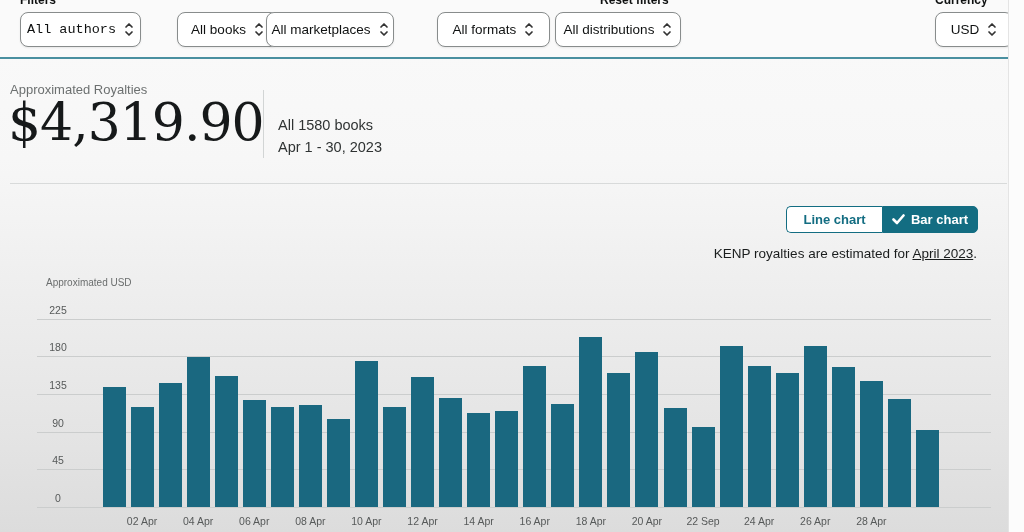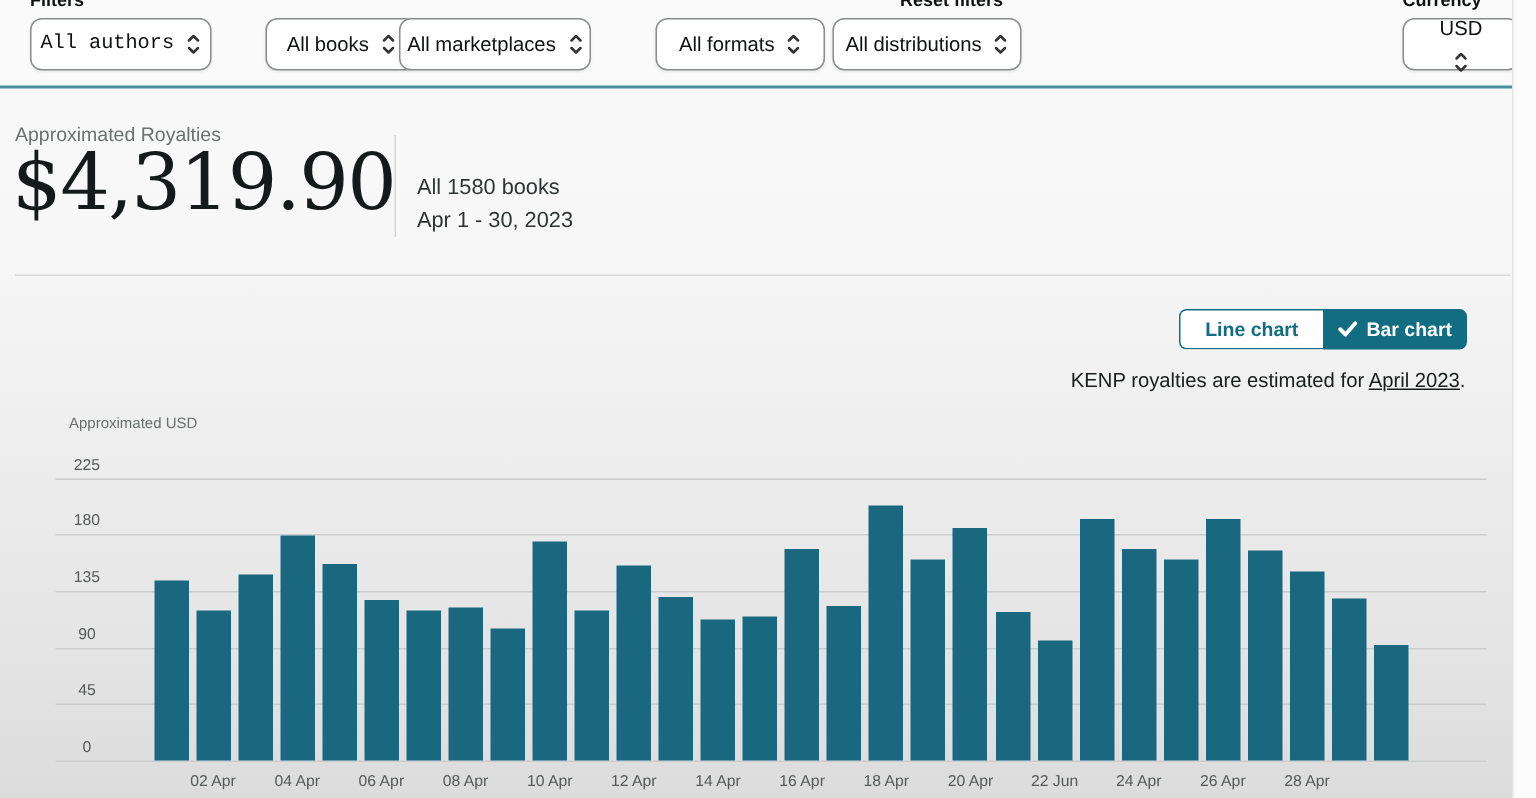--- a/index.html
+++ b/index.html
@@ -94,21 +94,21 @@
           <path d="M2 10 L5 13 L8 10" stroke="#333" stroke-width="1.7" fill="none" stroke-linecap="round" stroke-linejoin="round"></path>
         </svg>
     </div>
     <div class="dropdown" style="left:555px; width:126px;">
       <span>All distributions</span>
       <svg class="unfold" viewBox="0 0 10 15">
           <path d="M2 5 L5 2 L8 5" stroke="#333" stroke-width="1.7" fill="none" stroke-linecap="round" stroke-linejoin="round"></path>
           <path d="M2 10 L5 13 L8 10" stroke="#333" stroke-width="1.7" fill="none" stroke-linecap="round" stroke-linejoin="round"></path>
         </svg>
     </div>
-    <div class="dropdown" style="left:935px; width:78px;flex-direction:column;">
+    <div class="dropdown" style="left:935px; width:78px;">
       <span>USD</span>
       <svg class="unfold" viewBox="0 0 10 15">
           <path d="M2 5 L5 2 L8 5" stroke="#333" stroke-width="1.7" fill="none" stroke-linecap="round" stroke-linejoin="round"></path>
           <path d="M2 10 L5 13 L8 10" stroke="#333" stroke-width="1.7" fill="none" stroke-linecap="round" stroke-linejoin="round"></path>
         </svg>
     </div>
   </div>
   <div id="teal-rule"></div>
 
   <div class="abs" id="summary-label">Approximated Royalties</div>
@@ -170,21 +170,21 @@
       <div class="bar" style="left: 523.25px; top: 365.603px; height: 141.397px; background: rgb(26, 104, 128); pointer-events: auto;"></div>
       <div class="xtick" style="left: 507.75px; top: 515px;">16 Apr</div>
       <div class="bar" style="left: 551.3px; top: 404.09px; height: 102.91px; background: rgb(26, 104, 128); pointer-events: auto;"></div>
       <div class="bar" style="left: 579.35px; top: 337.157px; height: 169.843px; background: rgb(26, 104, 128); pointer-events: auto;"></div>
       <div class="xtick" style="left: 563.85px; top: 515px;">18 Apr</div>
       <div class="bar" style="left: 607.4px; top: 373.133px; height: 133.867px; background: rgb(26, 104, 128); pointer-events: auto;"></div>
       <div class="bar" style="left: 635.45px; top: 352.217px; height: 154.783px; background: rgb(26, 104, 128); pointer-events: auto;"></div>
       <div class="xtick" style="left: 619.95px; top: 515px;">20 Apr</div>
       <div class="bar" style="left: 663.5px; top: 408.273px; height: 98.7267px; background: rgb(26, 104, 128); pointer-events: auto;"></div>
       <div class="bar" style="left: 691.55px; top: 426.68px; height: 80.32px; background: rgb(26, 104, 128); pointer-events: auto;"></div>
-      <div class="xtick" style="left: 676.05px; top: 515px;">22 Jun</div>
+      <div class="xtick" style="left: 676.05px; top: 515px;">22 Sep</div>
       <div class="bar" style="left: 719.6px; top: 345.523px; height: 161.477px; background: rgb(26, 104, 128); pointer-events: auto;"></div>
       <div class="bar" style="left: 747.65px; top: 366.44px; height: 140.56px; background: rgb(26, 104, 128); pointer-events: auto;"></div>
       <div class="xtick" style="left: 732.15px; top: 515px;">24 Apr</div>
       <div class="bar" style="left: 775.7px; top: 373.133px; height: 133.867px; background: rgb(26, 104, 128); pointer-events: auto;"></div>
       <div class="bar" style="left: 803.75px; top: 346.36px; height: 160.64px; background: rgb(26, 104, 128); pointer-events: auto;"></div>
       <div class="xtick" style="left: 788.25px; top: 515px;">26 Apr</div>
       <div class="bar" style="left: 831.8px; top: 367.277px; height: 139.723px; background: rgb(26, 104, 128); pointer-events: auto;"></div>
       <div class="bar" style="left: 859.85px; top: 380.663px; height: 126.337px; background: rgb(26, 104, 128); pointer-events: auto;"></div>
       <div class="xtick" style="left: 844.35px; top: 515px;">28 Apr</div>
       <div class="bar" style="left: 887.9px; top: 399.07px; height: 107.93px; background: rgb(26, 104, 128); pointer-events: auto;"></div>

